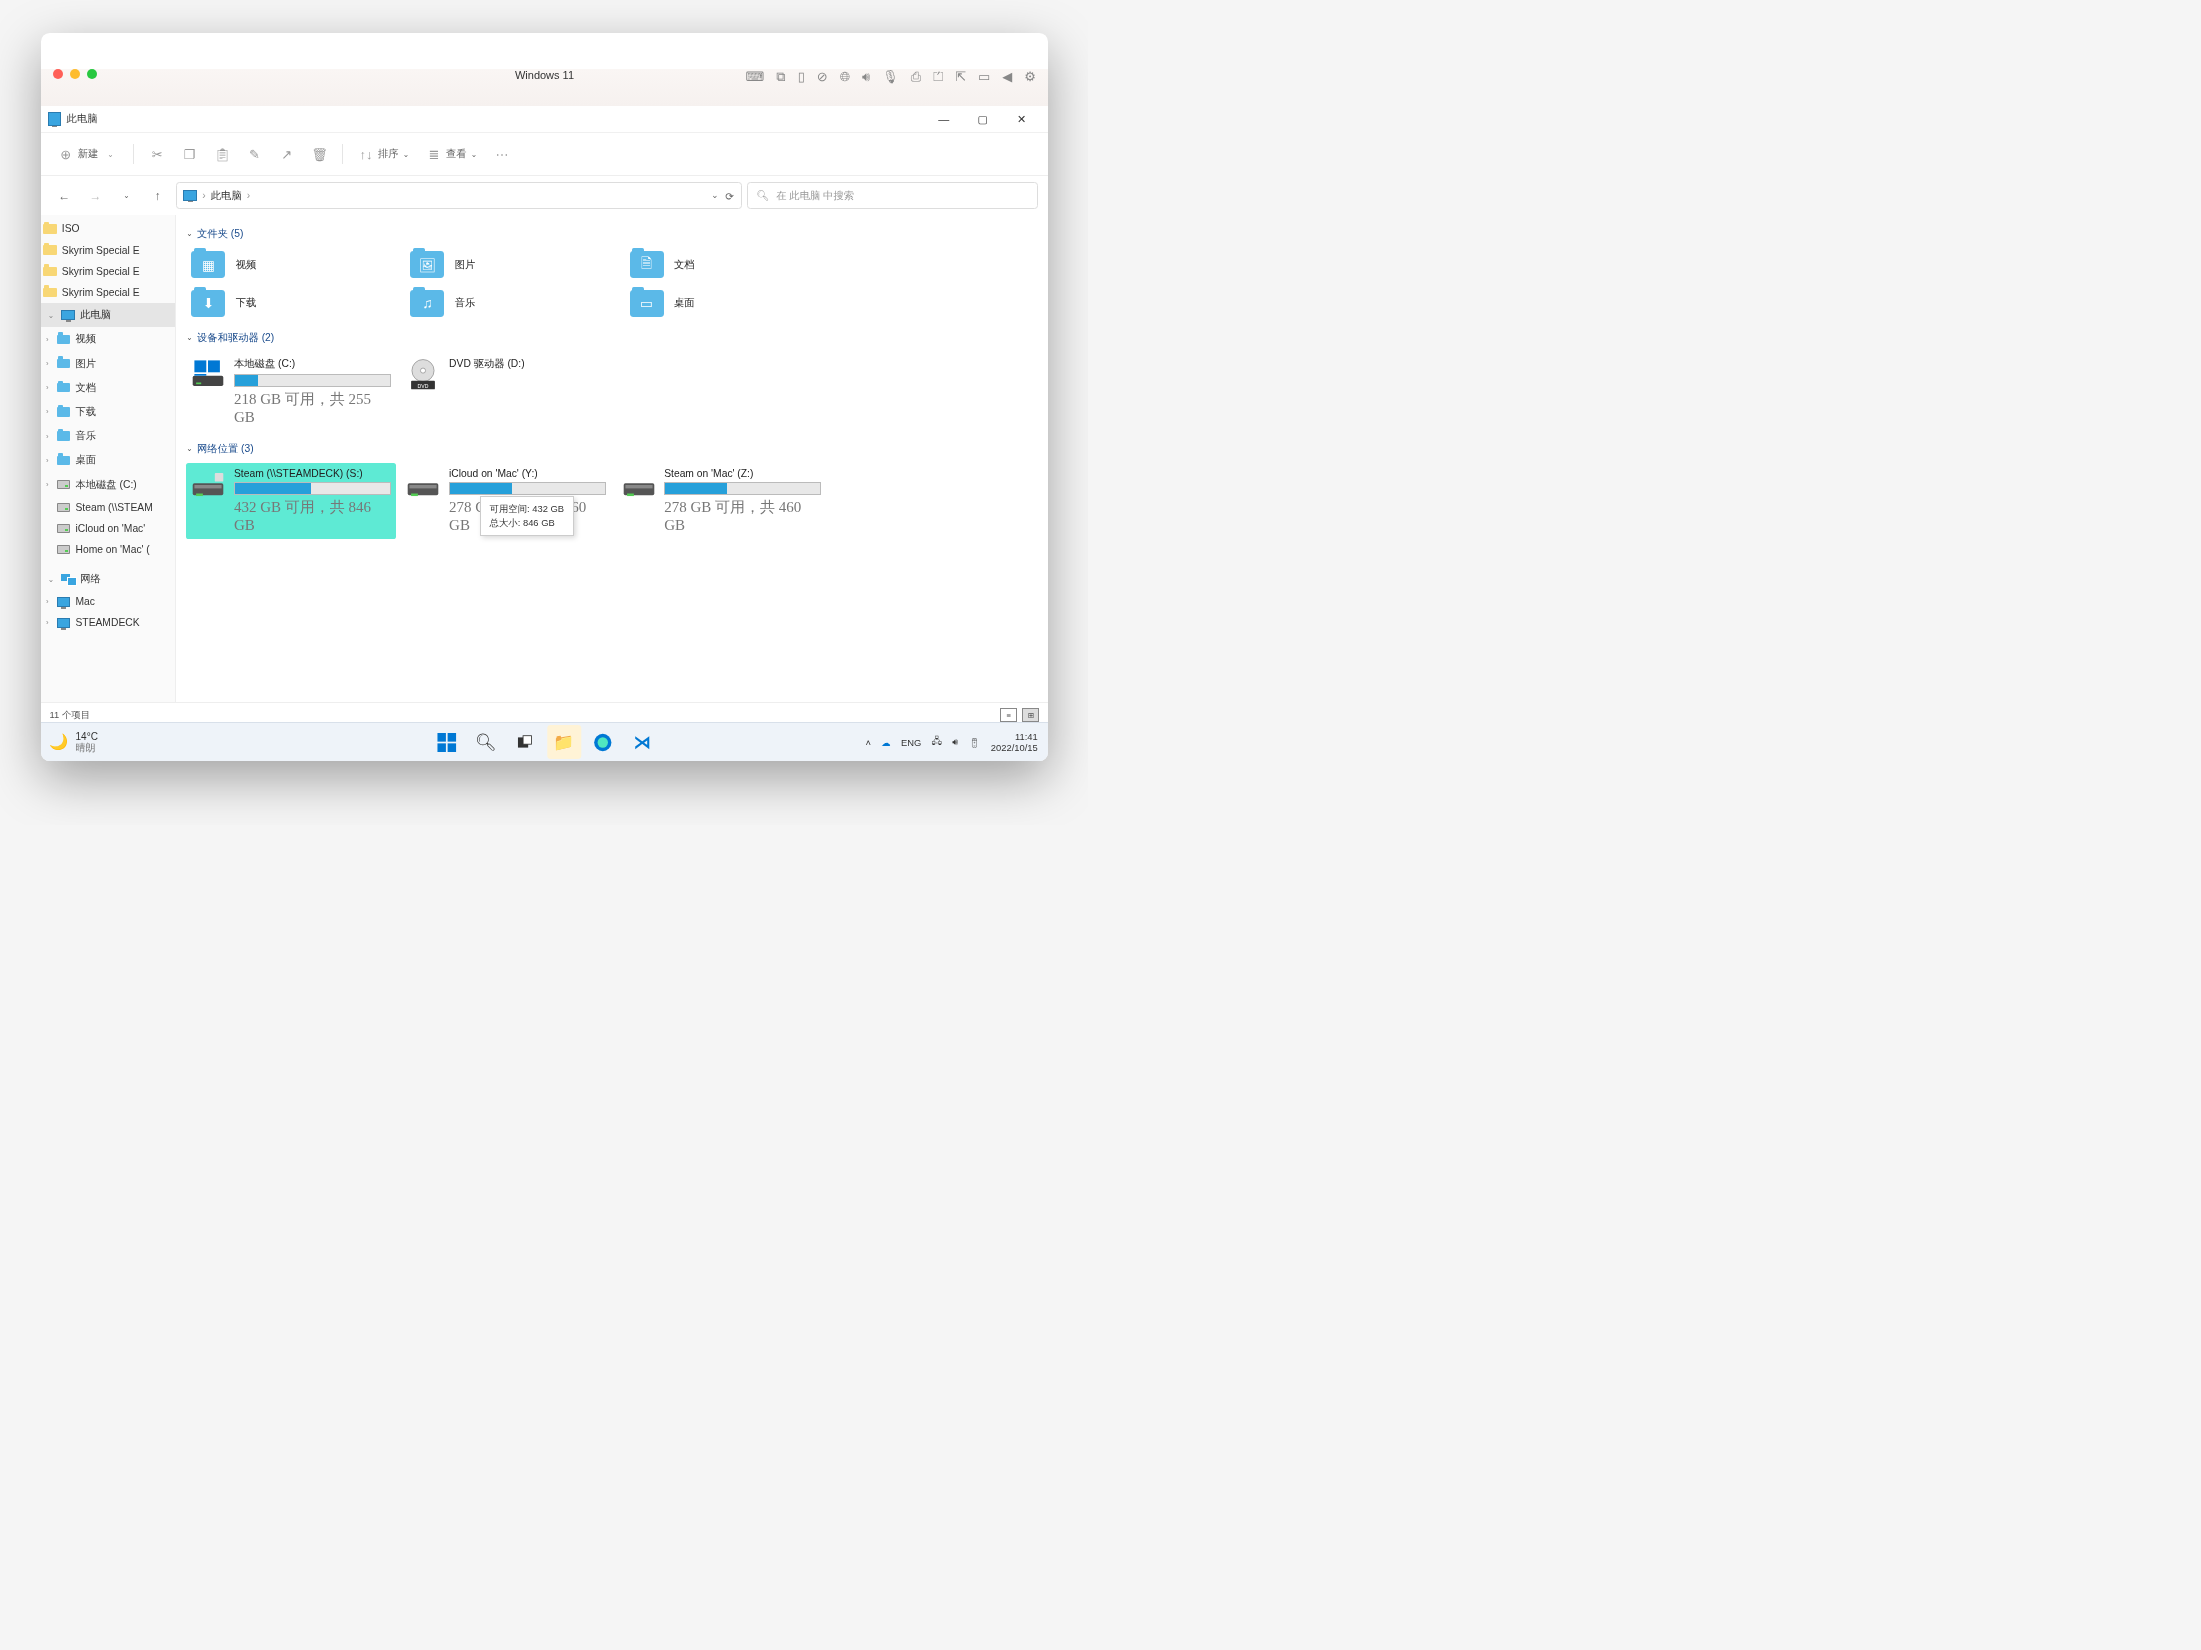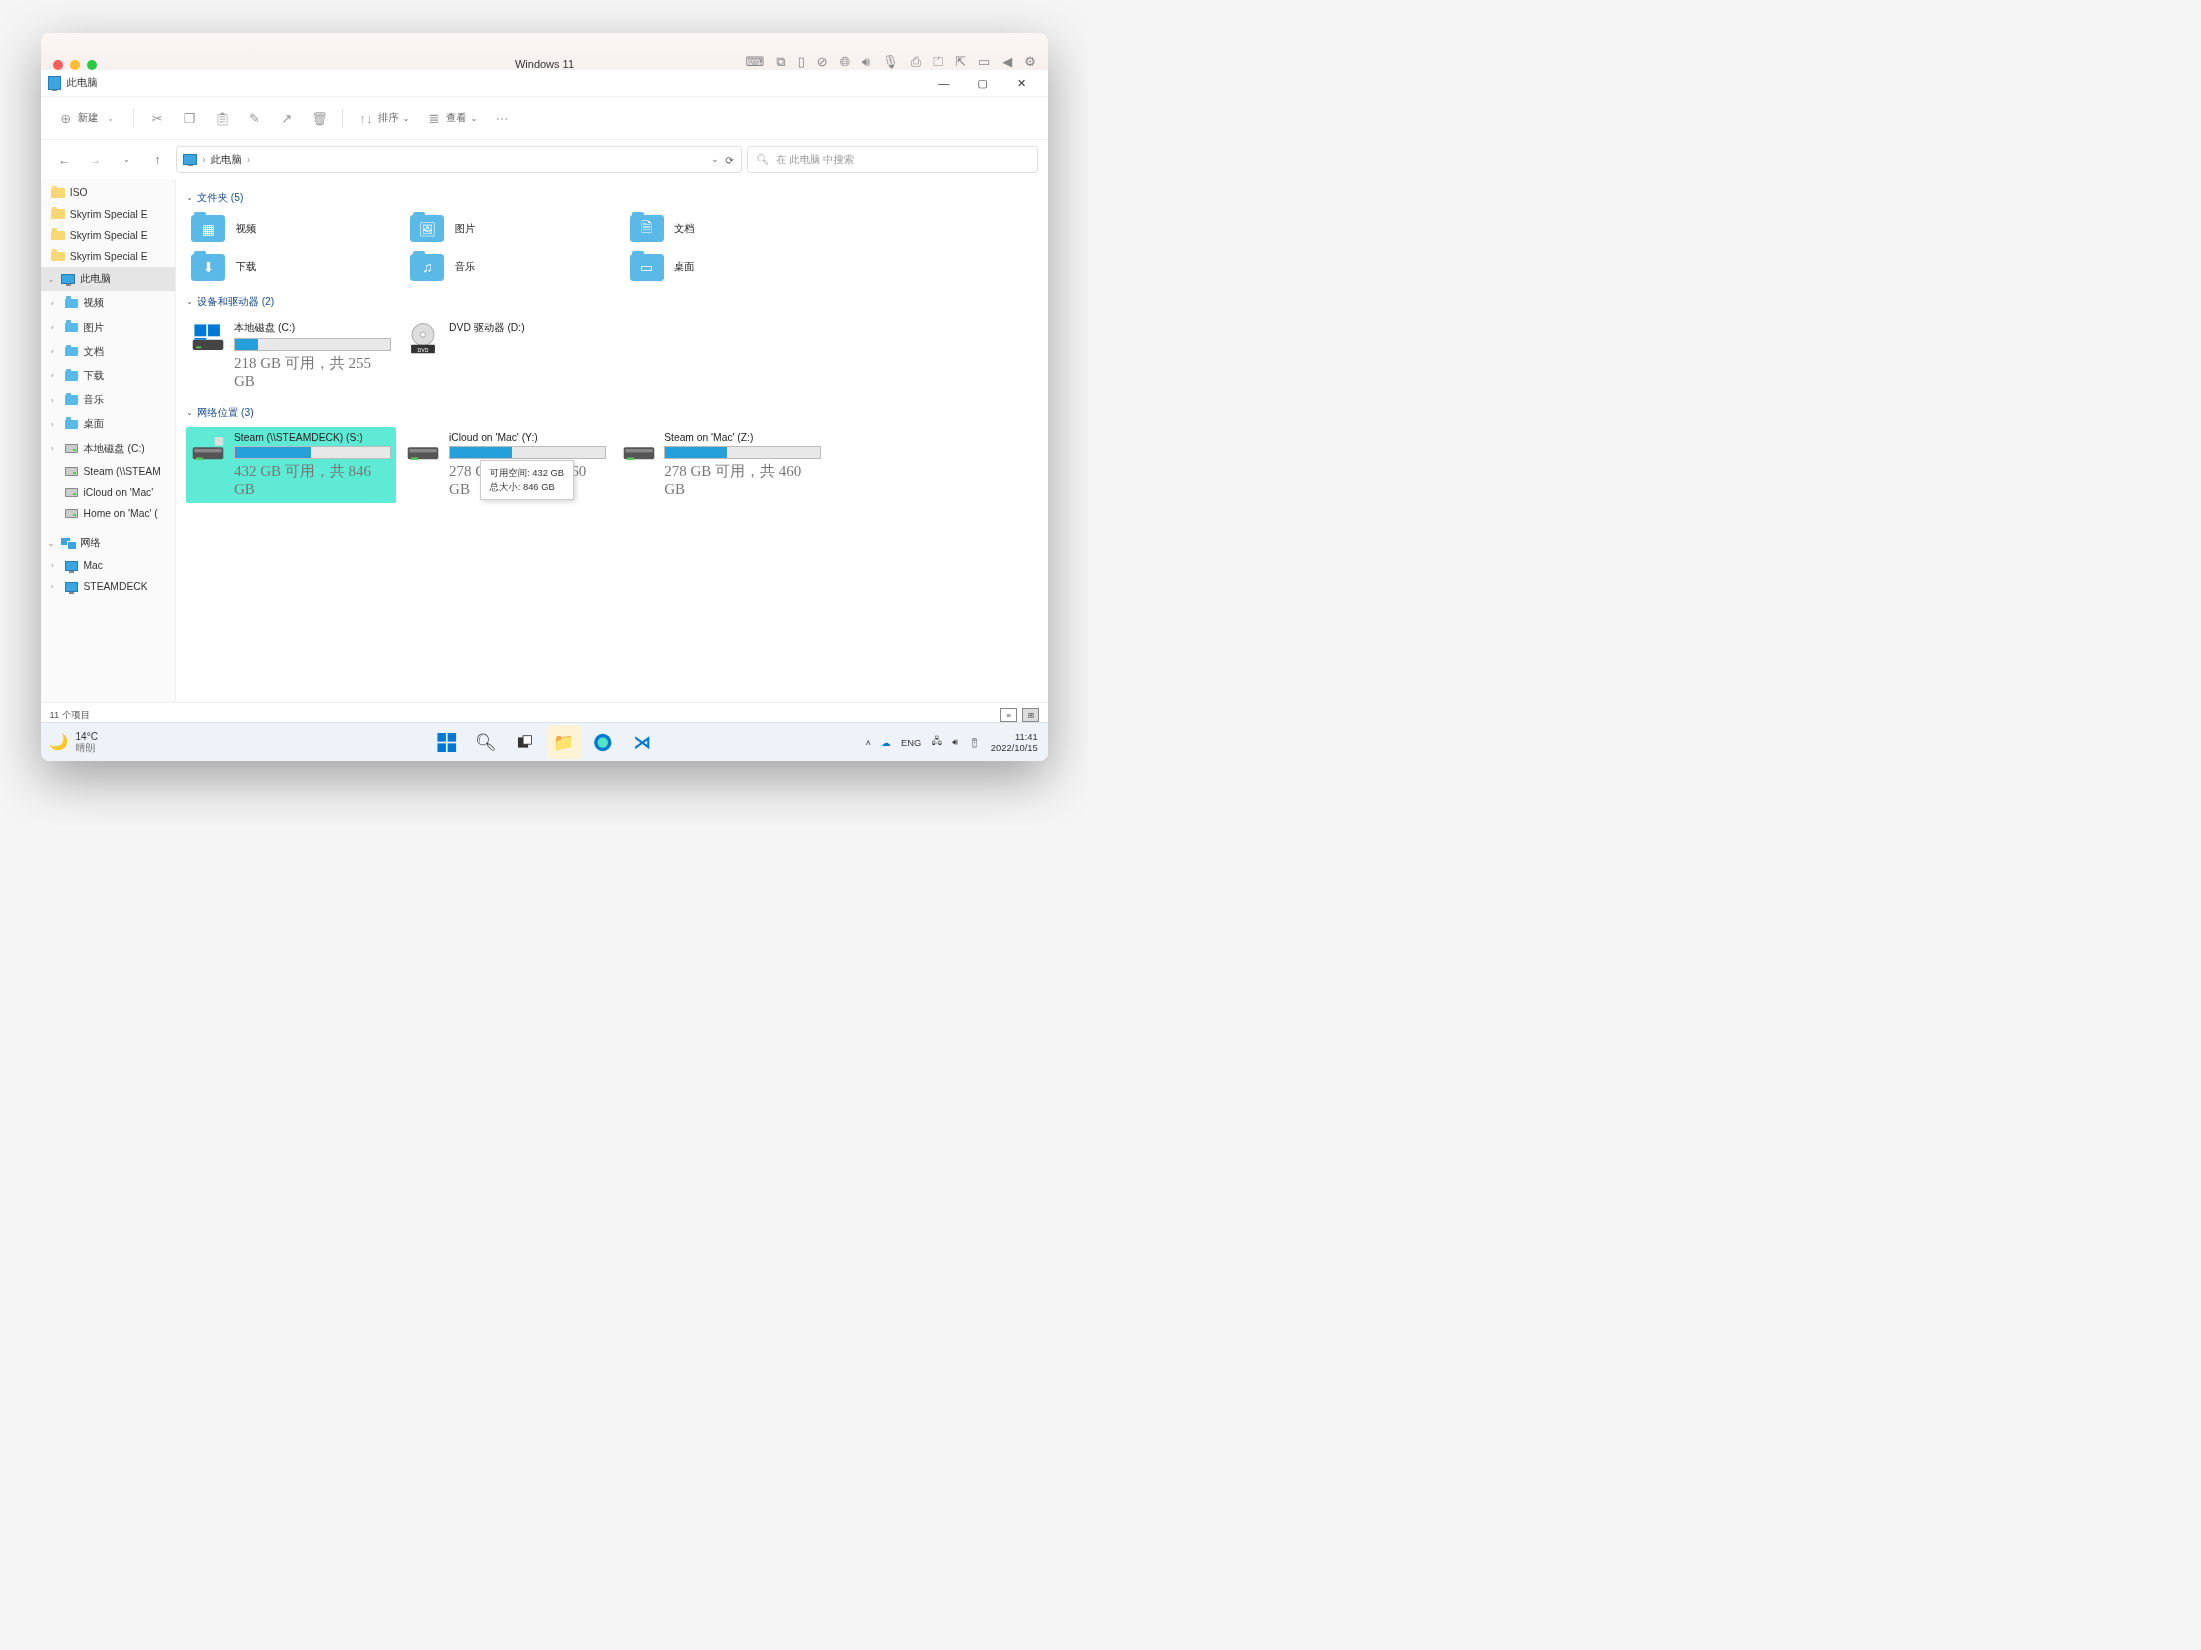--- a/index.html
+++ b/index.html
@@ -13,23 +13,24 @@
   border-radius: 8.6px;
   box-shadow: 0 17px 51px rgba(0,0,0,0.35);
   overflow: hidden;
   display: flex; flex-direction: column;
 }
 
 
 .mac-titlebar {
   height: 37px;
   background: linear-gradient(#faf6f4, #f6f1ef);
-  display: flex; align-items: flex-end;
+  display: flex; align-items: flex-start;
   padding: 0 12px;
   position: relative;
+  margin-top: 36px;
 }
 .traffic { display: flex; gap: 6.8px; }
 .traffic span { width: 10.3px; height: 10.3px; border-radius: 50%; display: block; }
 .tl-red { background: #ff5f57; } .tl-yel { background: #febc2e; } .tl-grn { background: #28c840; }
 .mac-title { position: absolute; left: 50%; transform: translateX(-50%); font-size: 11px; color: #333; }
 .mac-icons-right { margin-left: auto; display: flex; gap: 12px; color: #888; font-size: 13px; }
 .mac-icons-right span { cursor: default; }
 
 
 .win-titlebar {
@@ -75,21 +76,21 @@
 .explorer-body { flex: 1; display: flex; overflow: hidden; background: #fff; }
 .sidebar {
   width: 135px; background: #fafafa; border-right: 0.9px solid #eee;
   overflow-y: auto; font-size: 10.3px; padding: 3.4px 0;
 }
 .sb-item {
   display: flex; align-items: center; gap: 5.1px; padding: 5.1px 6.8px 5.1px 24px;
   color: #333; white-space: nowrap; overflow: hidden; text-overflow: ellipsis;
 }
 .sb-item.lvl0 { padding-left: 6.8px; }
-.sb-item.lvl1 { padding-left: 10px; }
+.sb-item.lvl1 { padding-left: 2px; text-align: center; }
 .sb-item.sel { background: #e5e5e5; }
 .sb-chev { width: 8.6px; color: #888; font-size: 7.7px; }
 .sb-ico { width: 13.7px; height: 12px; flex-shrink: 0; }
 
 
 .content { flex: 1; overflow-y: auto; padding: 6.8px 10.3px; position: relative; }
 .section-hdr {
   display: flex; align-items: center; gap: 4.3px;
   font-size: 10.3px; color: #1a4b8c; margin: 5.1px 0 6.8px;
 }

